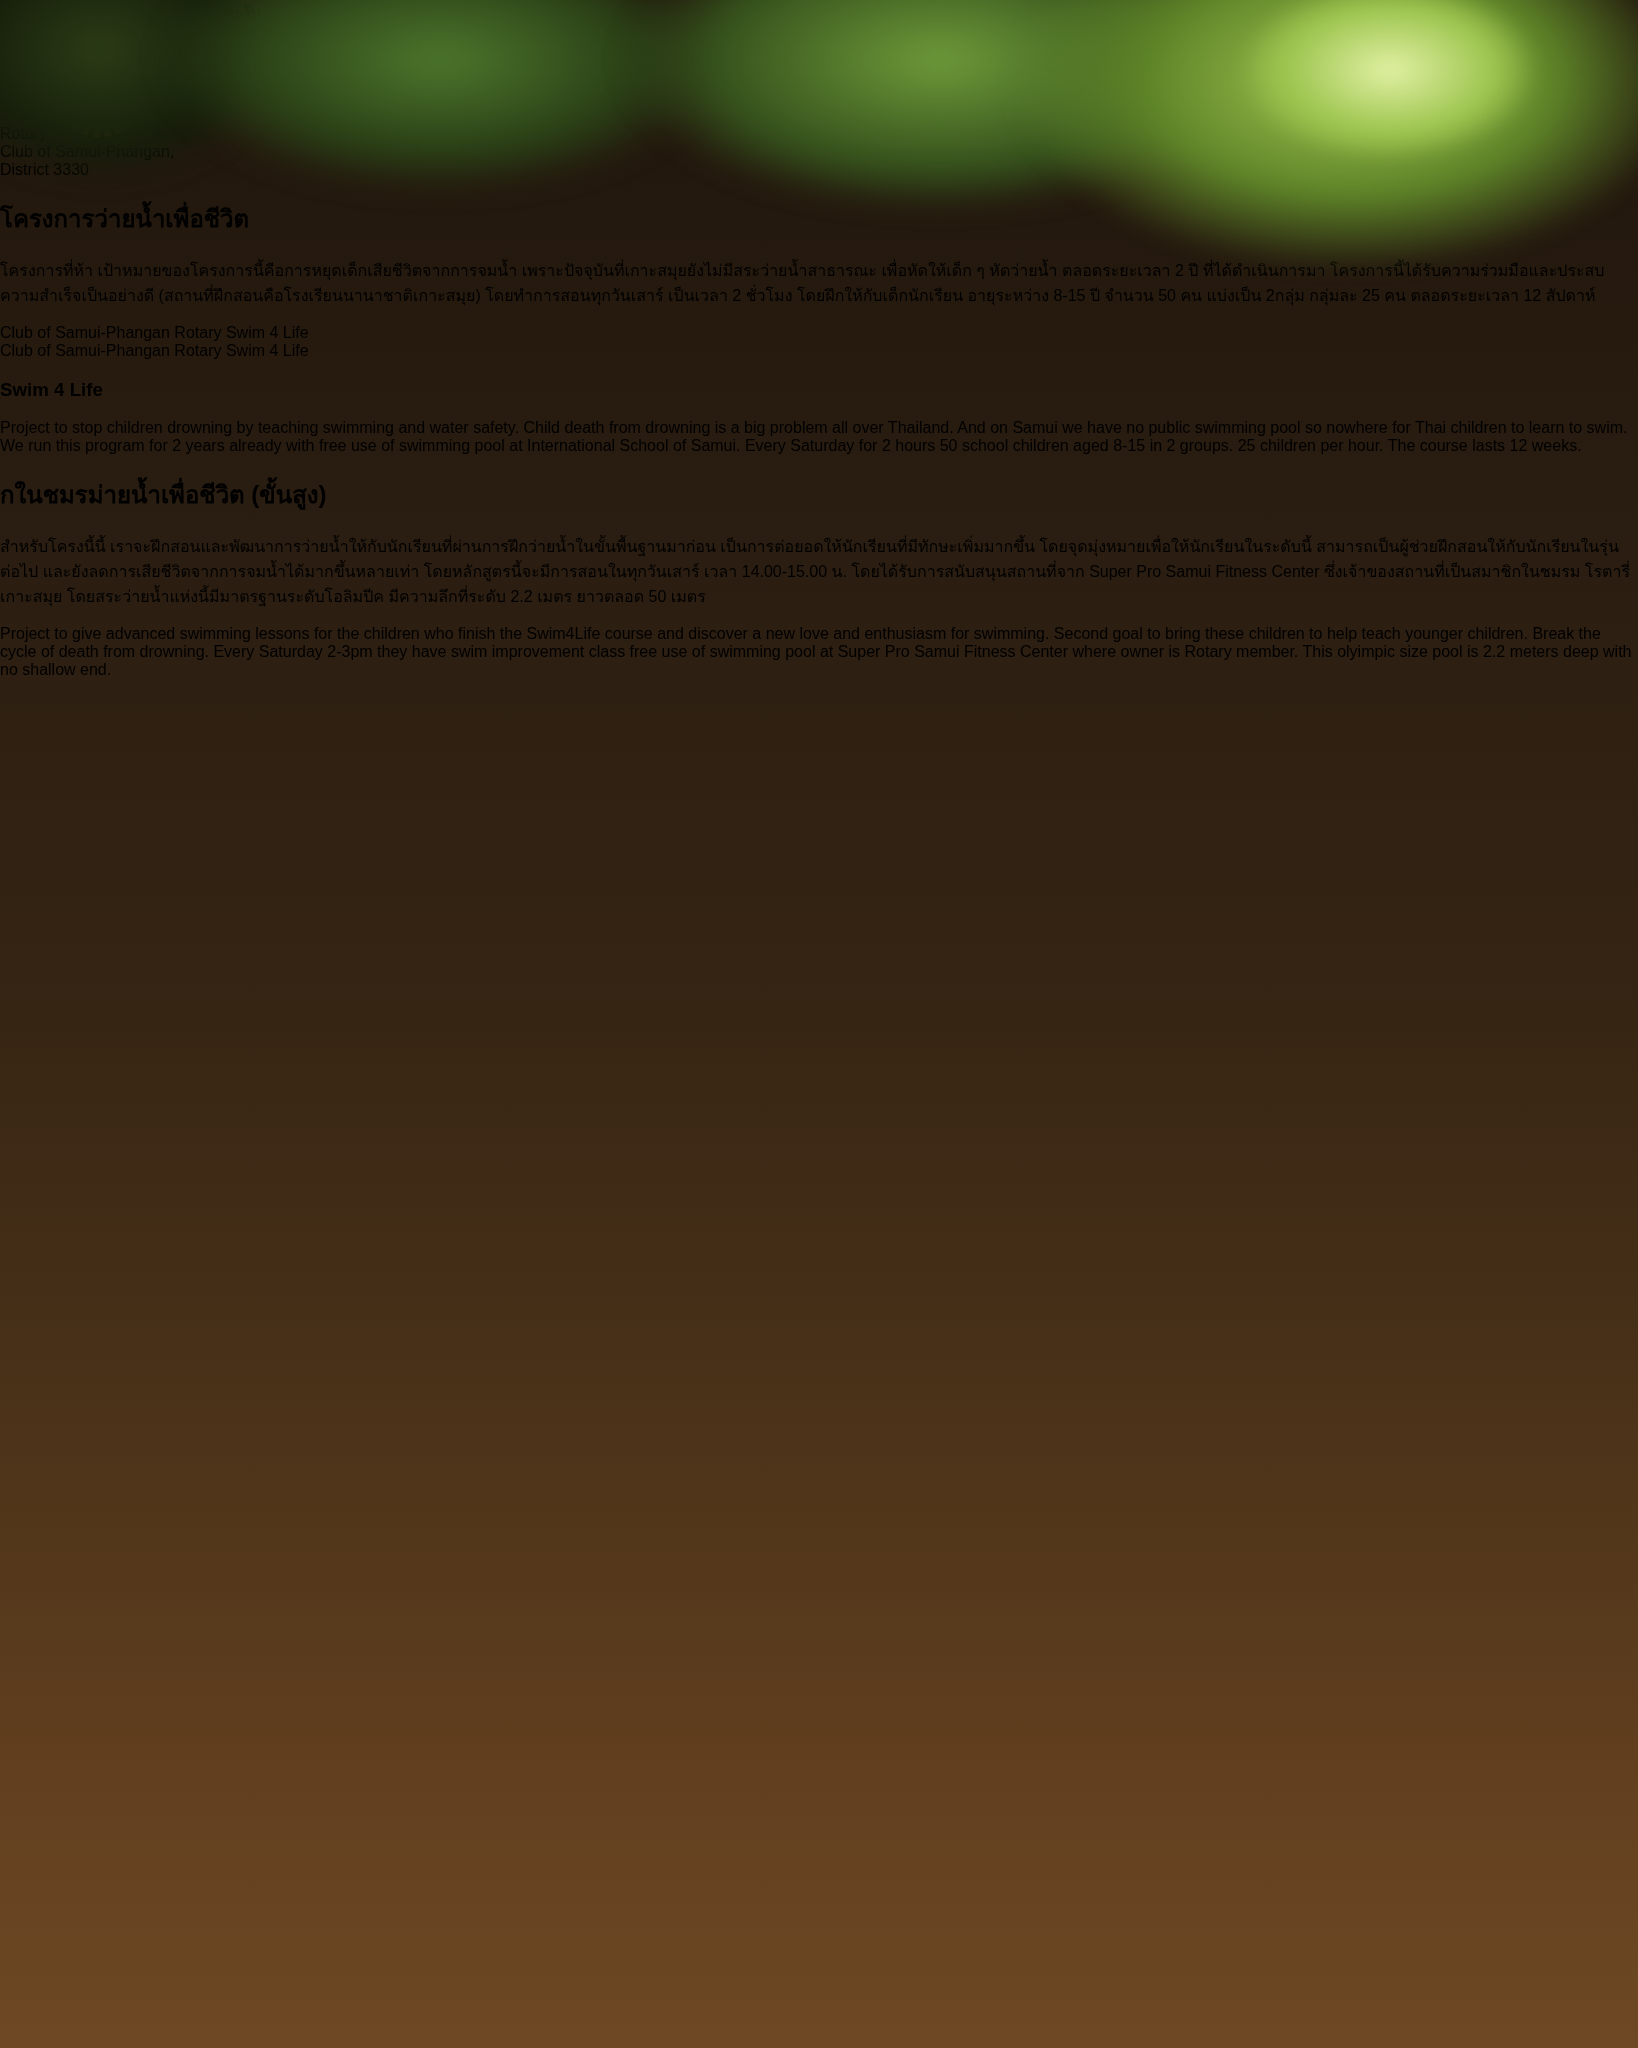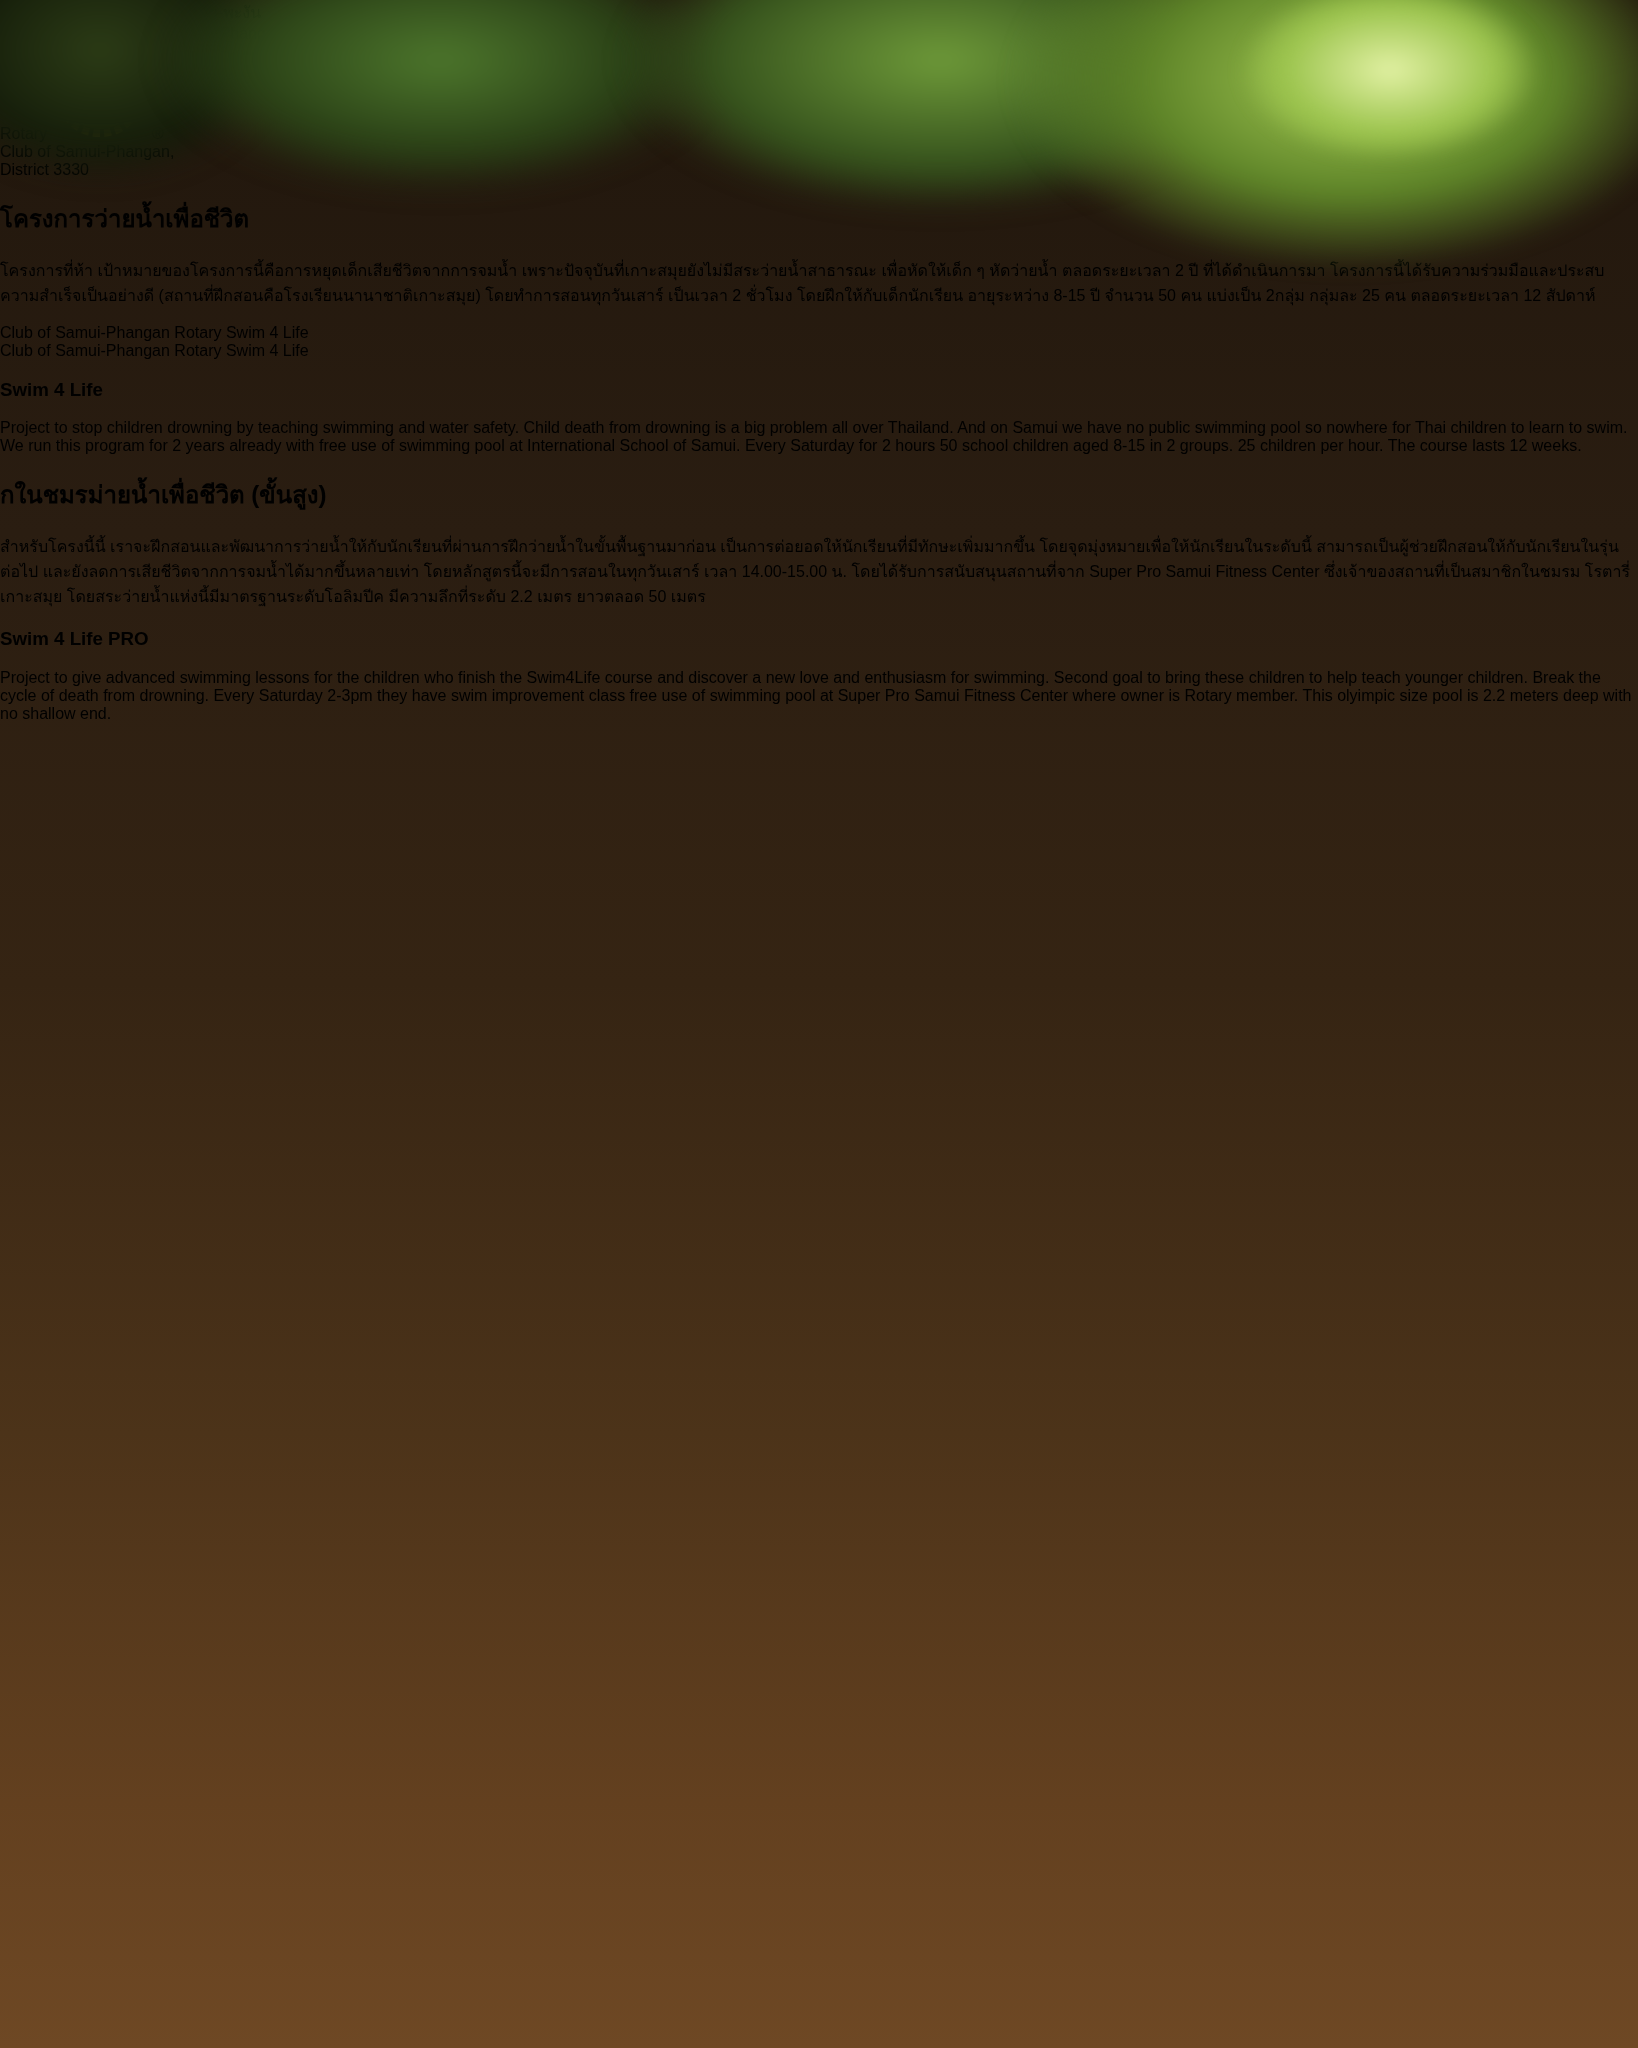--- a/index.html
+++ b/index.html
@@ -260,18 +260,17 @@
         <p class="thai-body">สำหรับโครงนี้นี้ เราจะฝึกสอนและพัฒนาการว่ายน้ำให้กับนักเรียนที่ผ่านการฝึกว่ายน้ำในขั้นพื้นฐานมาก่อน เป็นการต่อยอดให้นักเรียนที่มีทักษะเพิ่มมากขึ้น โดยจุดมุ่งหมายเพื่อให้นักเรียนในระดับนี้ สามารถเป็นผู้ช่วยฝึกสอนให้กับนักเรียนในรุ่นต่อไป และยังลดการเสียชีวิตจากการจมน้ำได้มากขึ้นหลายเท่า โดยหลักสูตรนี้จะมีการสอนในทุกวันเสาร์ เวลา 14.00-15.00 น. โดยได้รับการสนับสนุนสถานที่จาก Super Pro Samui Fitness Center ซึ่งเจ้าของสถานที่เป็นสมาชิกในชมรม โรตารี่เกาะสมุย โดยสระว่ายน้ำแห่งนี้มีมาตรฐานระดับโอลิมปีค มีความลึกที่ระดับ 2.2 เมตร ยาวตลอด 50 เมตร</p>
         <div class="photo-grid grid2">
           <div class="ph ph7" title="Student with kickboard at pool steps by wooden wall"></div>
           <div class="ph ph8" title="Underwater view of swimmers training"></div>
           <div class="ph ph9" title="Students in caps practicing strokes on pool deck"></div>
           <div class="ph ph10" title="Olympic pool racing lanes during practice"></div>
           <div class="ph ph11" title="Red and black shirted coaches beside starting blocks"></div>
           <div class="ph ph12" title="Swimmer training in open blue lane"></div>
         </div>
       </div>
-      <h3 class="sub pro-sub">Swim 4 Life PRO</h3>
       <p class="eng-body">Project to give advanced swimming lessons for the children who finish the Swim4Life course and discover a new love and enthusiasm for swimming.  Second goal to bring these children to help teach younger children.  Break the cycle of death from drowning. Every Saturday 2-3pm they have swim improvement class free use of swimming pool at Super Pro Samui Fitness Center where owner is Rotary member.    This olyimpic size pool is 2.2 meters deep with no shallow end.</p>
 
     </div>
   </div>
 </div>
 
 </body></html>

